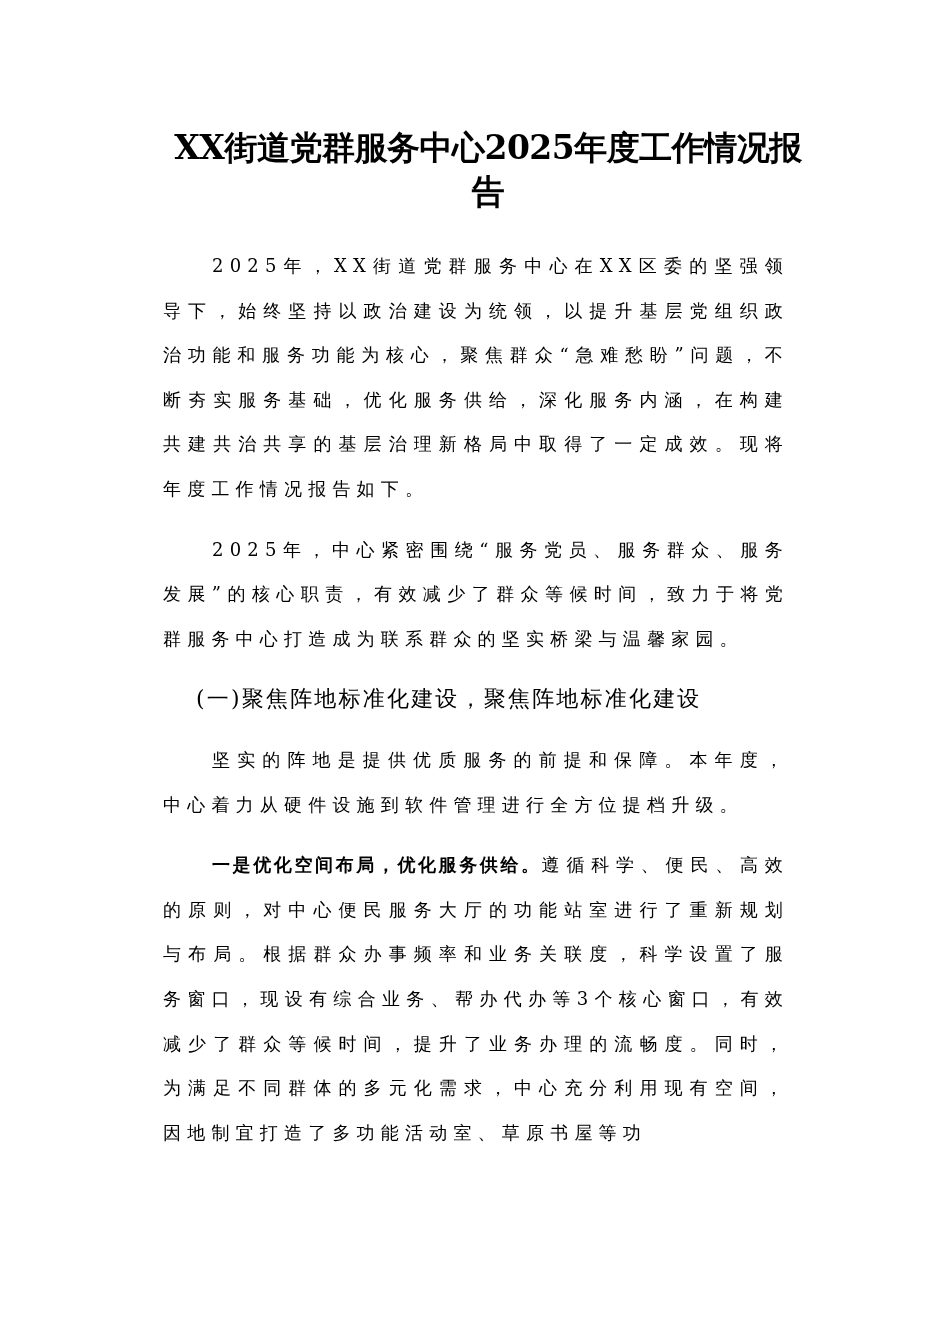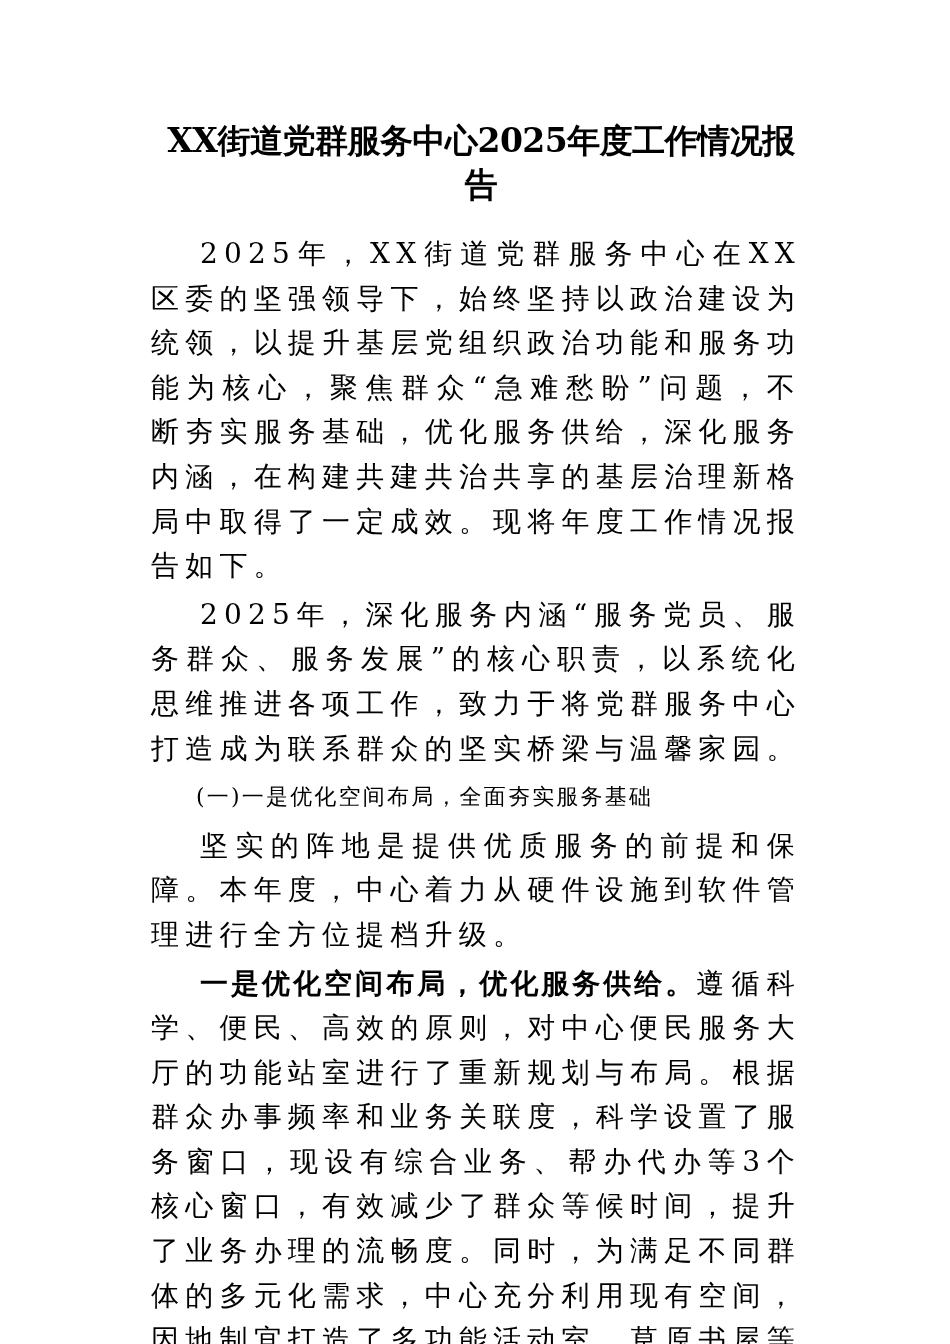--- a/index.html
+++ b/index.html
@@ -25,32 +25,32 @@
     }
     .title {
       position: absolute;
       left: 147px;
       top: 114px;
       width: 658px;
       text-align: center;
       font-size: 33px;
       line-height: 44px;
       font-weight: bold;
-      margin: 5px;
+      margin: 12px;
       letter-spacing: -0.5px;
     }
     .body-text {
       position: absolute;
       left: 147px;
       top: 228px;
       width: 658px;
     }
     .para {
-      margin: 4px;
-      font-size: 28px;
+      margin: 16px;
+      font-size: 18px;
       line-height: 44.6px;
       text-align: justify;
       text-align-last: left;
       letter-spacing: 6.2px;
       word-break: break-all;
     }
     .indent {
       text-indent: 49px;
     }
     .heading1 {
@@ -78,22 +78,22 @@
 
 <div class="page">
 
   <h1 class="title">XX街道党群服务中心2025年度工作情况报告</h1>
 
   <div class="body-text">
 
     <p class="para indent">2025年，XX街道党群服务中心在XX区委的坚强领导下，始终坚持以政治建设为统领，以提升基层党组织政治功能和服务功能为核心，聚焦群众“急难愁盼”问题，不断夯实服务基础，优化服务供给，深化服务内涵，在构建共建共治共享的基层治理新格局中取得了一定成效。现将年度工作情况报告如下。</p>
 
 
-    <p class="para indent">2025年，深化服务内涵“服务党员、服务群众、服务发展”的核心职责，以系统化思维推进各项工作，致力于将党群服务中心打造成为联系群众的坚实桥梁与温馨家园。</p>
+    <p class="para indent">2025年，中心紧密围绕“服务党员、服务群众、服务发展”的核心职责，有效减少了群众等候时间，致力于将党群服务中心打造成为联系群众的坚实桥梁与温馨家园。</p>
 
-    <p class="heading2">(一)一是优化空间布局，全面夯实服务基础</p>
+    <p class="heading2">(一)聚焦阵地标准化建设，聚焦阵地标准化建设</p>
 
     <p class="para indent">坚实的阵地是提供优质服务的前提和保障。本年度，中心着力从硬件设施到软件管理进行全方位提档升级。</p>
 
     <p class="para indent"><span class="bold-lead">一是优化空间布局，优化服务供给。</span><span>遵循科学、便民、高效的原则，对中心便民服务大厅的功能站室进行了重新规划与布局。根据群众办事频率和业务关联度，科学设置了服务窗口，现设有综合业务、帮办代办等3个核心窗口，有效减少了群众等候时间，提升了业务办理的流畅度。同时，为满足不同群体的多元化需求，中心充分利用现有空间，因地制宜打造了多功能活动室、草原书屋等功</span></p>
 
   </div>
 </div>
 
 </body></html>

